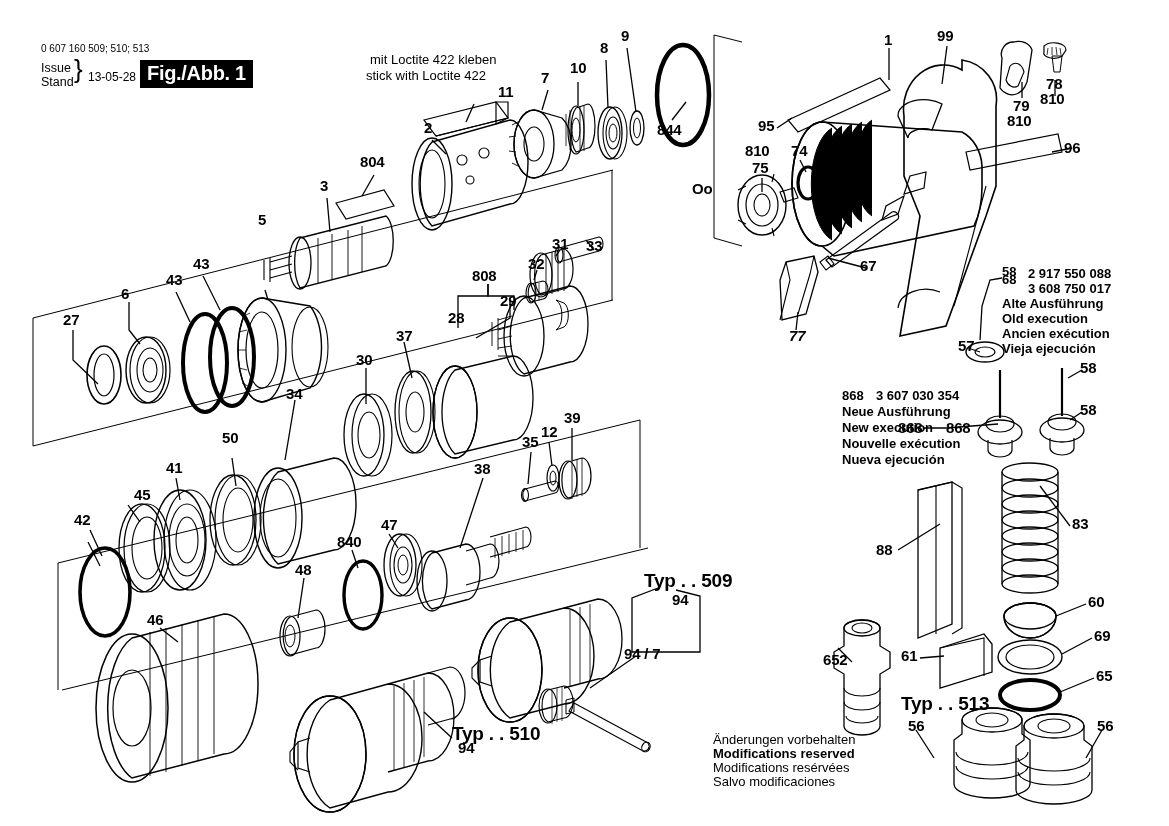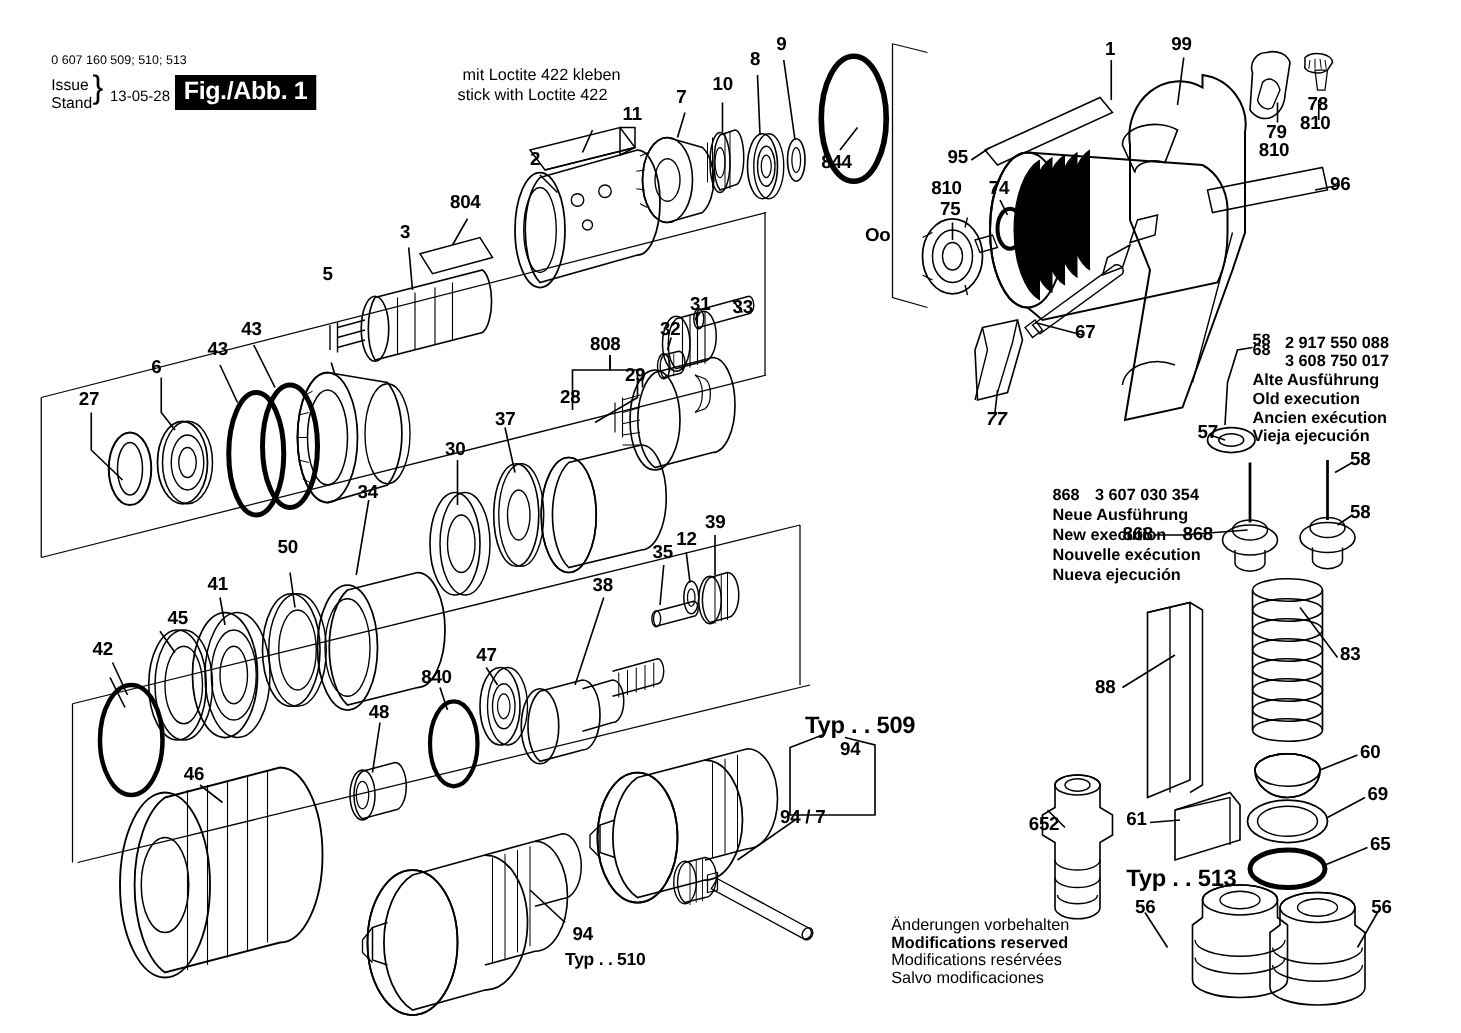--- a/index.html
+++ b/index.html
@@ -559,21 +559,21 @@
 <div class="txt b" style="left:842px;top:436px;">Nouvelle exécution</div>
 <div class="txt b" style="left:842px;top:452px;">Nueva ejecución</div>
 <div class="lbl" style="left:946px;top:420px;">868</div>
 
 <div class="txt" style="left:713px;top:732px;">Änderungen vorbehalten</div>
 <div class="txt" style="left:713px;top:746px;font-weight:bold;">Modifications reserved</div>
 <div class="txt" style="left:713px;top:760px;">Modifications resérvées</div>
 <div class="txt" style="left:713px;top:774px;">Salvo modificaciones</div>
 
 <div class="lbl" style="left:644px;top:571px;font-size:19px;">Typ . . 509</div>
-<div class="lbl" style="left:452px;top:760px;font-size:14px;">Typ . . 510</div>
+<div class="lbl" style="left:452px;top:724px;font-size:19px;">Typ . . 510</div>
 <div class="lbl" style="left:901px;top:694px;font-size:19px;">Typ . . 513</div>
 
 <div class="lbl" style="left:63px;top:312px;">27</div>
 <div class="lbl" style="left:121px;top:286px;">6</div>
 <div class="lbl" style="left:166px;top:272px;">43</div>
 <div class="lbl" style="left:193px;top:256px;">43</div>
 <div class="lbl" style="left:258px;top:212px;">5</div>
 <div class="lbl" style="left:320px;top:178px;">3</div>
 <div class="lbl" style="left:360px;top:154px;">804</div>
 <div class="lbl" style="left:424px;top:120px;">2</div>

